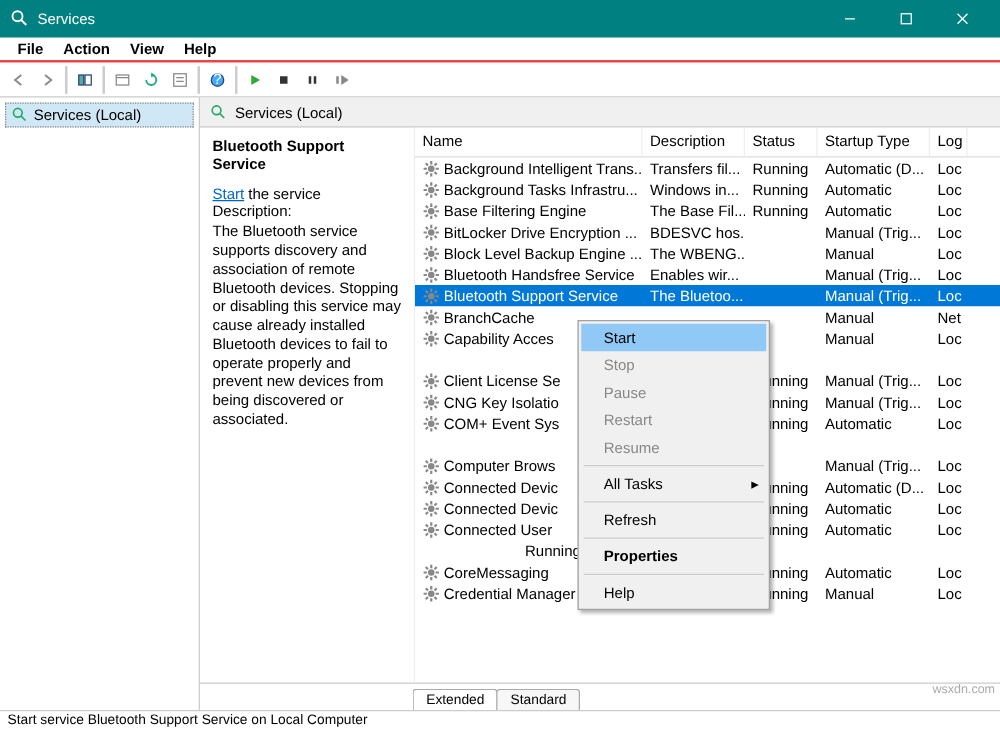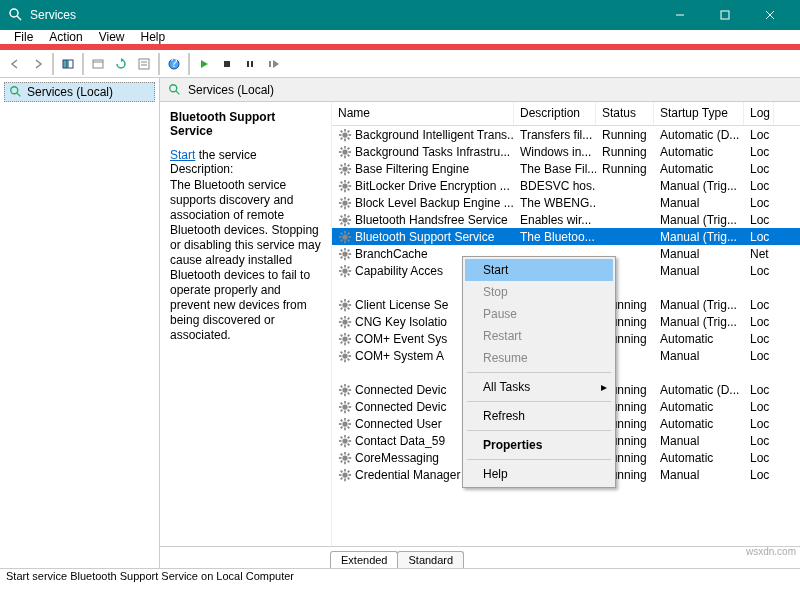--- a/index.html
+++ b/index.html
@@ -2,21 +2,21 @@
 <html><head>
 <meta charset="utf-8">
 <style>
 * { box-sizing: border-box; margin: 0; padding: 0; font-family: "Segoe UI", Tahoma, sans-serif; font-size: 12px; }
 body { width: 800px; height: 589px; background: #fff; overflow: hidden; position: relative; }
 .title-bar { height: 30px; background: #008080; color: #fff; display: flex; align-items: center; padding: 0 8px; }
 .title-bar .icon { width: 16px; height: 16px; margin-right: 6px; }
 .title-bar .title { flex: 1; }
 .title-btns { display: flex; }
 .title-btns div { width: 45px; height: 30px; display: flex; align-items: center; justify-content: center; }
-.menu-bar { height: 20px; display: flex; align-items: center; padding: 0 6px; border-bottom: 6px solid #ef4444; }
+.menu-bar { height: 20px; display: flex; align-items: center; padding: 0 6px; border-bottom: 2px solid #ef4444; font-weight: bold; }
 .menu-bar span { padding: 2px 8px; }
 .toolbar { height: 28px; display: flex; align-items: center; padding: 2px 4px; border-bottom: 1px solid #ccc; gap: 1px; }
 .tbtn { width: 22px; height: 22px; border: 1px solid transparent; display: flex; align-items: center; justify-content: center; color: #555; }
 .tbtn.sep { width: 1px; background: #ccc; margin: 0 2px; }
 .workspace { display: flex; height: calc(100% - 30px - 20px - 28px - 18px - 3px); }
 .left-pane { width: 160px; border-right: 1px solid #ccc; padding: 4px; }
 .left-pane .node { display: flex; align-items: center; gap: 4px; padding: 2px 4px; background: #d0e7f5; border: 1px dotted #888; }
 .right-pane { flex: 1; display: flex; flex-direction: column; overflow: hidden; }
 .pane-header { height: 24px; background: #f0f0f0; border-bottom: 1px solid #ccc; display: flex; align-items: center; gap: 6px; padding: 0 8px; }
 .pane-body { flex: 1; display: flex; overflow: hidden; }
@@ -456,42 +456,42 @@
                   </g>
                 </svg>
                 <span>COM+ Event Sys</span>
               </div>
               <div class="cell desc"></div>
               <div class="cell status">Running</div>
               <div class="cell startup">Automatic</div>
               <div class="cell logon">Loc</div>
             </div>
             <div class="row">
-              <div class="cell name">
-                <svg class="gear" viewBox="0 0 16 16">
-                  <circle cx="8" cy="8" r="3" fill="#888"></circle>
-                  <g stroke="#888" stroke-width="2">
-                    <line x1="8" y1="1" x2="8" y2="4"></line>
-                    <line x1="8" y1="12" x2="8" y2="15"></line>
-                    <line x1="1" y1="8" x2="4" y2="8"></line>
-                    <line x1="12" y1="8" x2="15" y2="8"></line>
-                    <line x1="3" y1="3" x2="5" y2="5"></line>
-                    <line x1="11" y1="11" x2="13" y2="13"></line>
-                    <line x1="3" y1="13" x2="5" y2="11"></line>
-                    <line x1="11" y1="5" x2="13" y2="3"></line>
-                  </g>
-                </svg>
-                <span>COM+ System A</span>
-              </div>
               <div class="cell desc"></div>
               <div class="cell status"></div>
               <div class="cell startup">Manual</div>
               <div class="cell logon">Loc</div>
             </div>
             <div class="row">
+              <div class="cell name">
+                <svg class="gear" viewBox="0 0 16 16">
+                  <circle cx="8" cy="8" r="3" fill="#888"></circle>
+                  <g stroke="#888" stroke-width="2">
+                    <line x1="8" y1="1" x2="8" y2="4"></line>
+                    <line x1="8" y1="12" x2="8" y2="15"></line>
+                    <line x1="1" y1="8" x2="4" y2="8"></line>
+                    <line x1="12" y1="8" x2="15" y2="8"></line>
+                    <line x1="3" y1="3" x2="5" y2="5"></line>
+                    <line x1="11" y1="11" x2="13" y2="13"></line>
+                    <line x1="3" y1="13" x2="5" y2="11"></line>
+                    <line x1="11" y1="5" x2="13" y2="3"></line>
+                  </g>
+                </svg>
+                <span>Computer Brows</span>
+              </div>
               <div class="cell desc"></div>
               <div class="cell status"></div>
               <div class="cell startup">Manual (Trig...</div>
               <div class="cell logon">Loc</div>
             </div>
             <div class="row">
               <div class="cell name">
                 <svg class="gear" viewBox="0 0 16 16">
                   <circle cx="8" cy="8" r="3" fill="#888"></circle>
                   <g stroke="#888" stroke-width="2">
@@ -550,36 +550,20 @@
                   </g>
                 </svg>
                 <span>Connected User</span>
               </div>
               <div class="cell desc"></div>
               <div class="cell status">Running</div>
               <div class="cell startup">Automatic</div>
               <div class="cell logon">Loc</div>
             </div>
             <div class="row">
-              <div class="cell name">
-                <svg class="gear" viewBox="0 0 16 16">
-                  <circle cx="8" cy="8" r="3" fill="#888"></circle>
-                  <g stroke="#888" stroke-width="2">
-                    <line x1="8" y1="1" x2="8" y2="4"></line>
-                    <line x1="8" y1="12" x2="8" y2="15"></line>
-                    <line x1="1" y1="8" x2="4" y2="8"></line>
-                    <line x1="12" y1="8" x2="15" y2="8"></line>
-                    <line x1="3" y1="3" x2="5" y2="5"></line>
-                    <line x1="11" y1="11" x2="13" y2="13"></line>
-                    <line x1="3" y1="13" x2="5" y2="11"></line>
-                    <line x1="11" y1="5" x2="13" y2="3"></line>
-                  </g>
-                </svg>
-                <span>Contact Data_59</span>
-              </div>
               <div class="cell desc"></div>
               <div class="cell status">Running</div>
               <div class="cell startup">Manual</div>
               <div class="cell logon">Loc</div>
             </div>
             <div class="row">
               <div class="cell name">
                 <svg class="gear" viewBox="0 0 16 16">
                   <circle cx="8" cy="8" r="3" fill="#888"></circle>
                   <g stroke="#888" stroke-width="2">

